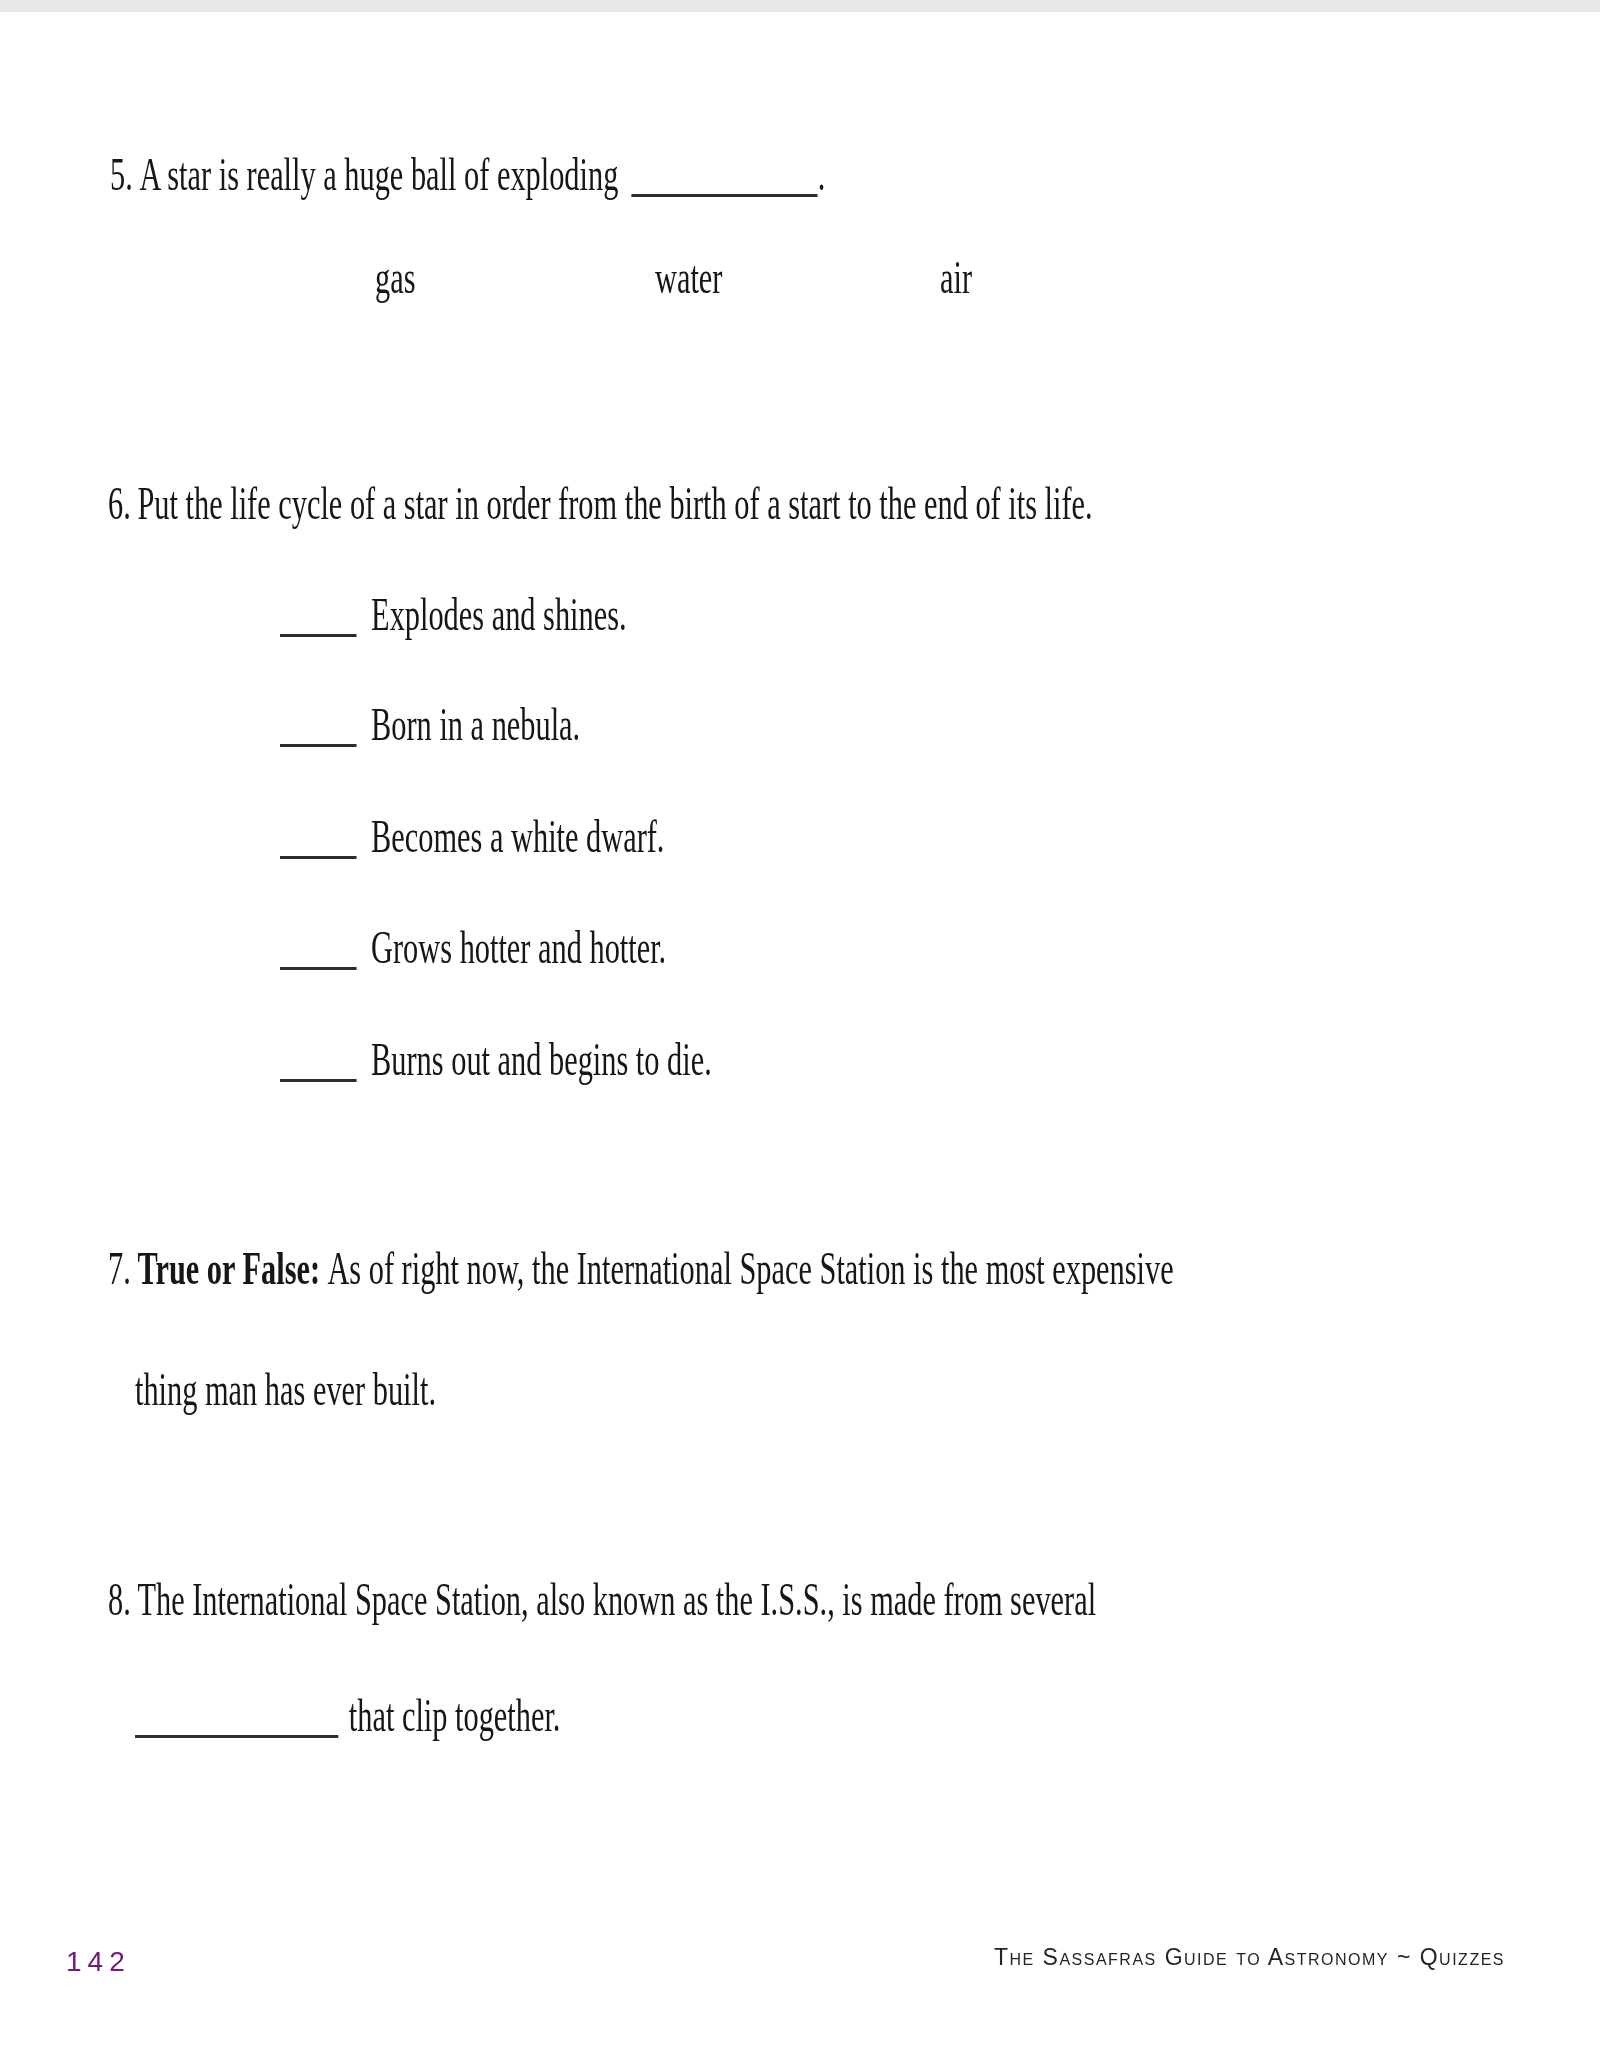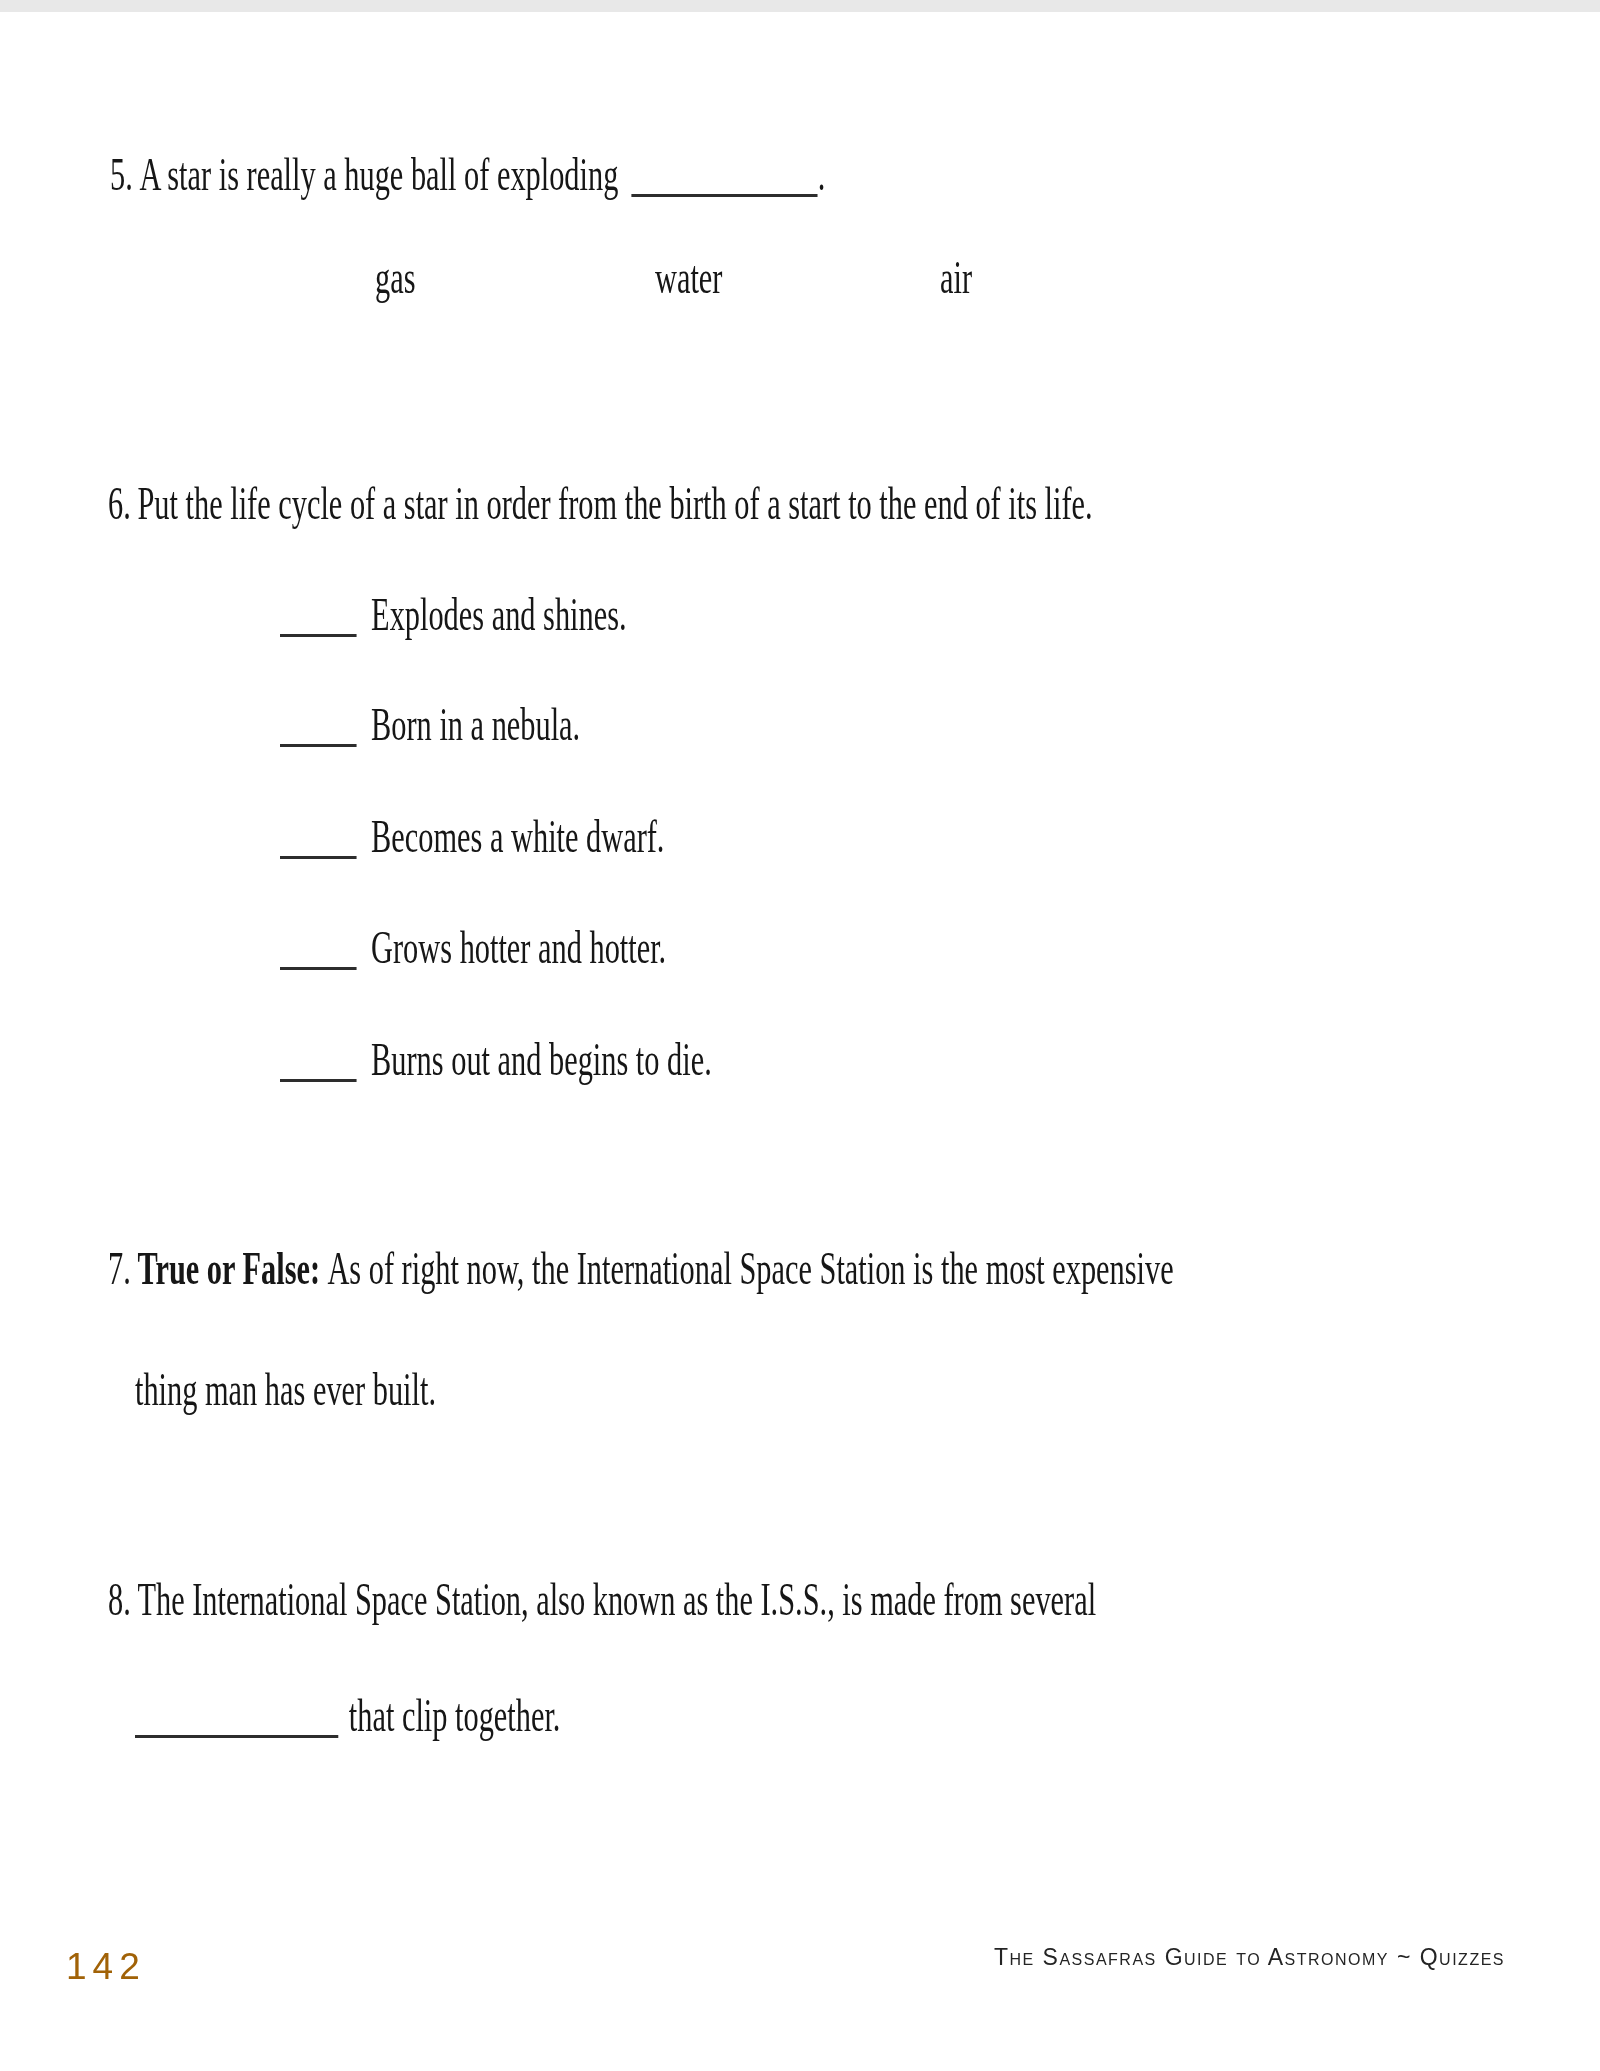--- a/index.html
+++ b/index.html
@@ -33,23 +33,23 @@
     vertical-align: -7px;
   }
   .blank-q5   { width: 282px; margin-left: 20px; }
   .blank-item { width: 116px; margin-right: 22px; }
   .blank-q8   { width: 308px; margin-right: 16px; }
   .footer-num {
     position: absolute;
     left: 66px;
     top: 1934px;
     font-family: "Liberation Sans", sans-serif;
-    font-size: 37px;
+    font-size: 28px;
     letter-spacing: 6px;
-    color: #a16207;
+    color: #701a75;
   }
   .footer-title {
     position: absolute;
     right: 95px;
     top: 1932px;
     font-family: "Liberation Sans", sans-serif;
     font-variant: small-caps;
     font-size: 23px;
     letter-spacing: 1.5px;
     color: #242424;

